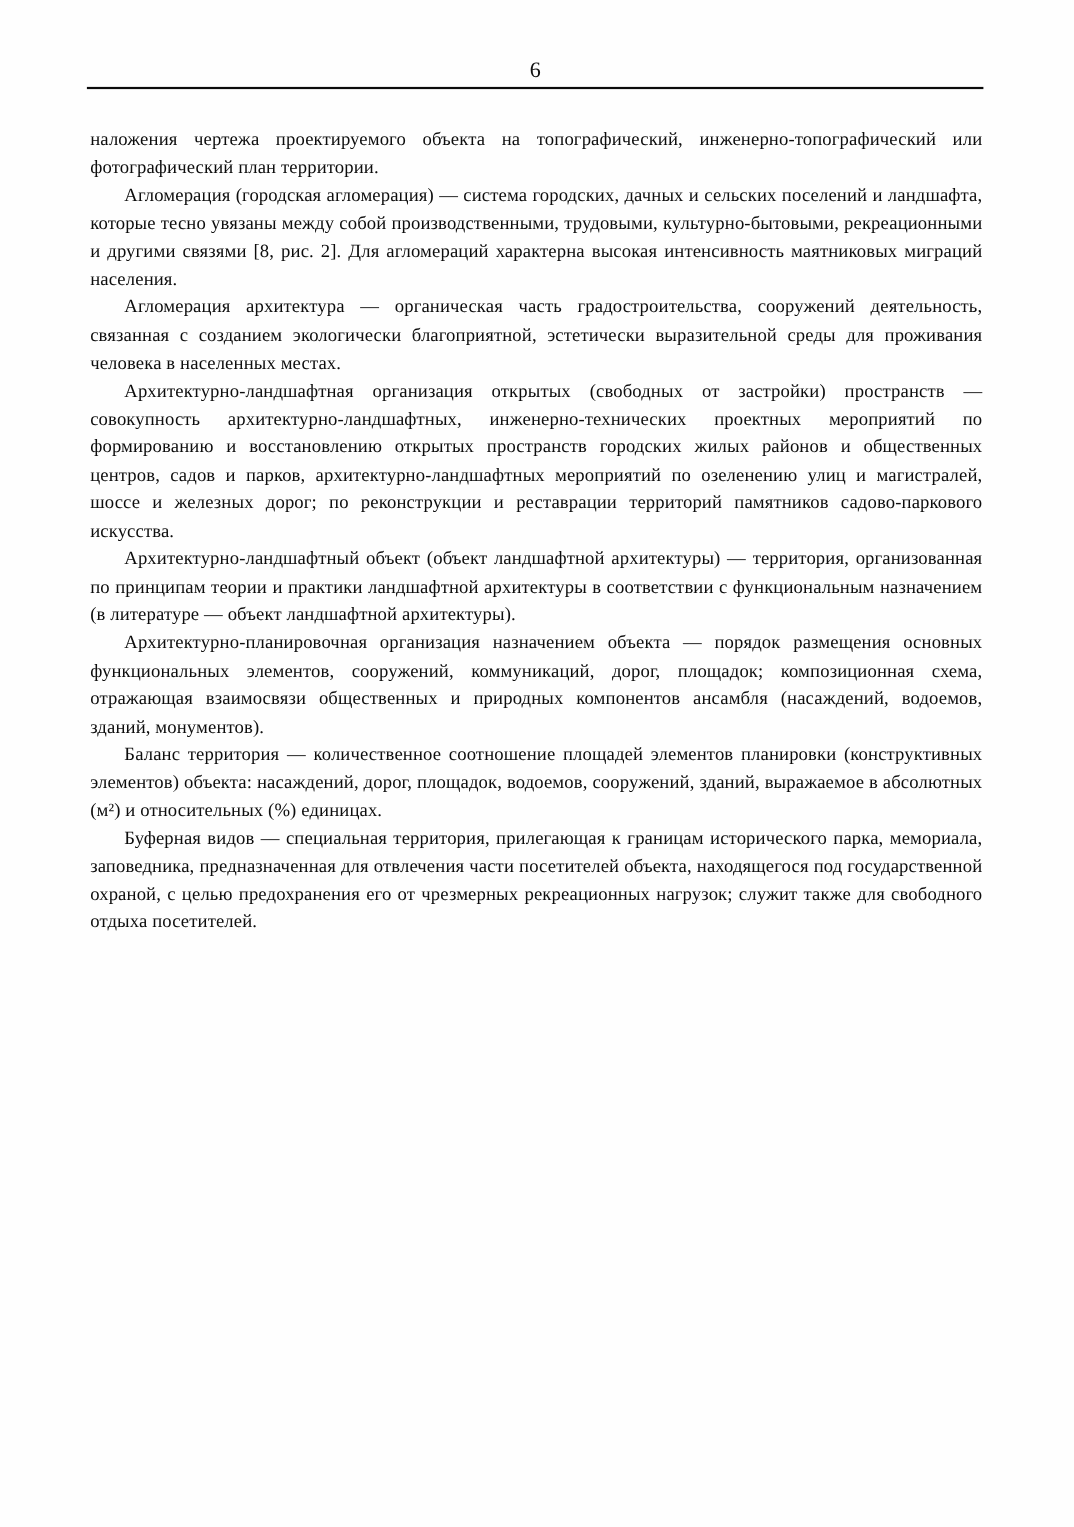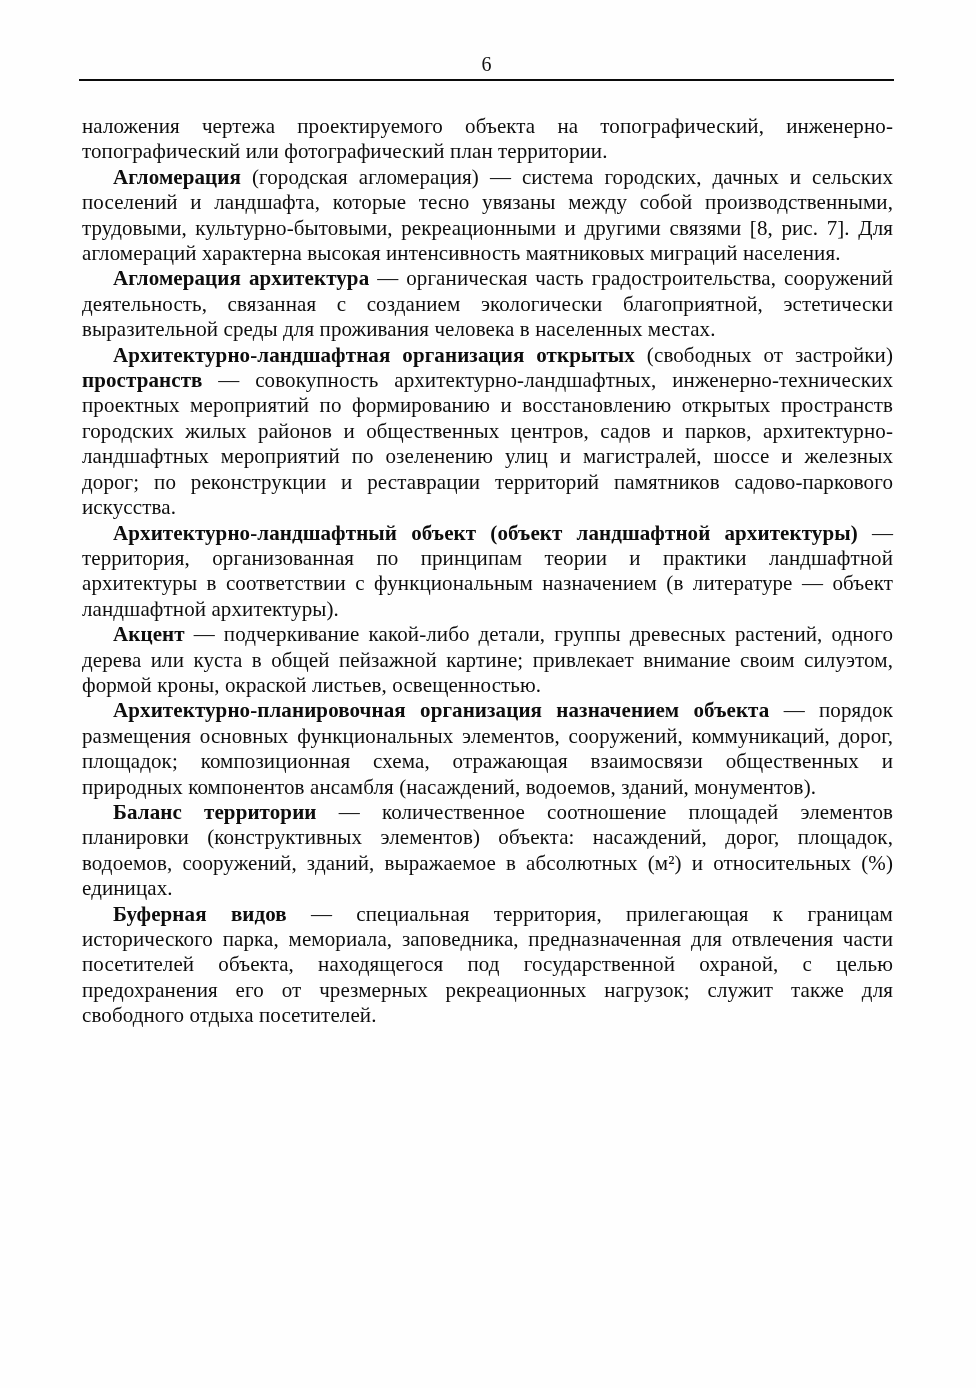--- a/index.html
+++ b/index.html
@@ -32,46 +32,45 @@
     left: 79px;
     width: 815px;
     height: 2px;
     background: #0b0b0b;
   }
   .body-text {
     position: absolute;
     top: 114px;
     left: 82px;
     width: 811px;
-    font-size: 21px;
+    font-size: 17px;
     line-height: 25.4px;
     text-align: justify;
     letter-spacing: 0.1px;
   }
   .para {
     margin: 0;
     text-indent: 31px;
   }
   .para.no-indent {
     text-indent: 0;
   }
   .seg.bold {
-    font-weight: 700;
+    font-weight: 400;
   }
 </style>
 </head>
 <body>
 
 <div class="page">
   <div class="running-head">6</div>
   <div class="head-rule"></div>
   <div class="body-text">
       <p class="para no-indent"><span class="seg">наложения чертежа проектируемого объекта на топографический, инженерно-топографический или фотографический план территории.</span></p>
-      <p class="para"><span class="seg bold">Агломерация</span><span class="seg"> (городская агломерация) — система городских, дачных и сельских поселений и ландшафта, которые тесно увязаны между собой производственными, трудовыми, культурно-бытовыми, рекреационными и другими связями [8, рис. 7]. Для агломераций характерна высокая интенсивность маятниковых миграций населения.</span></p>
+      <p class="para"><span class="seg bold">Агломерация</span><span class="seg"> (городская агломерация) — система городских, дачных и сельских поселений и ландшафта, которые тесно увязаны между собой производственными, трудовыми, культурно-бытовыми, рекреационными и другими связями [8, рис. 2]. Для агломераций характерна высокая интенсивность маятниковых миграций населения.</span></p>
       <p class="para"><span class="seg bold">Агломерация архитектура</span><span class="seg"> — органическая часть градостроительства, сооружений деятельность, связанная с созданием экологически благоприятной, эстетически выразительной среды для проживания человека в населенных местах.</span></p>
       <p class="para"><span class="seg bold">Архитектурно-ландшафтная организация открытых</span><span class="seg"> (свободных от застройки) </span><span class="seg bold">пространств</span><span class="seg"> — совокупность архитектурно-ландшафтных, инженерно-технических проектных мероприятий по формированию и восстановлению открытых пространств городских жилых районов и общественных центров, садов и парков, архитектурно-ландшафтных мероприятий по озеленению улиц и магистралей, шоссе и железных дорог; по реконструкции и реставрации территорий памятников садово-паркового искусства.</span></p>
       <p class="para"><span class="seg bold">Архитектурно-ландшафтный объект (объект ландшафтной архитектуры)</span><span class="seg"> — территория, организованная по принципам теории и практики ландшафтной архитектуры в соответствии с функциональным назначением (в литературе — объект ландшафтной архитектуры).</span></p>
-      <p class="para"><span class="seg bold">Акцент</span><span class="seg"> — подчеркивание какой-либо детали, группы древесных растений, одного дерева или куста в общей пейзажной картине; привлекает внимание своим силуэтом, формой кроны, окраской листьев, освещенностью.</span></p>
       <p class="para"><span class="seg bold">Архитектурно-планировочная организация назначением объекта</span><span class="seg"> — порядок размещения основных функциональных элементов, сооружений, коммуникаций, дорог, площадок; композиционная схема, отражающая взаимосвязи общественных и природных компонентов ансамбля (насаждений, водоемов, зданий, монументов).</span></p>
-      <p class="para"><span class="seg bold">Баланс территории</span><span class="seg"> — количественное соотношение площадей элементов планировки (конструктивных элементов) объекта: насаждений, дорог, площадок, водоемов, сооружений, зданий, выражаемое в абсолютных (м²) и относительных (%) единицах.</span></p>
+      <p class="para"><span class="seg bold">Баланс территория</span><span class="seg"> — количественное соотношение площадей элементов планировки (конструктивных элементов) объекта: насаждений, дорог, площадок, водоемов, сооружений, зданий, выражаемое в абсолютных (м²) и относительных (%) единицах.</span></p>
       <p class="para"><span class="seg bold">Буферная видов</span><span class="seg"> — специальная территория, прилегающая к границам исторического парка, мемориала, заповедника, предназначенная для отвлечения части посетителей объекта, находящегося под государственной охраной, с целью предохранения его от чрезмерных рекреационных нагрузок; служит также для свободного отдыха посетителей.</span></p>
     </div>
 </div>
 
 </body></html>

